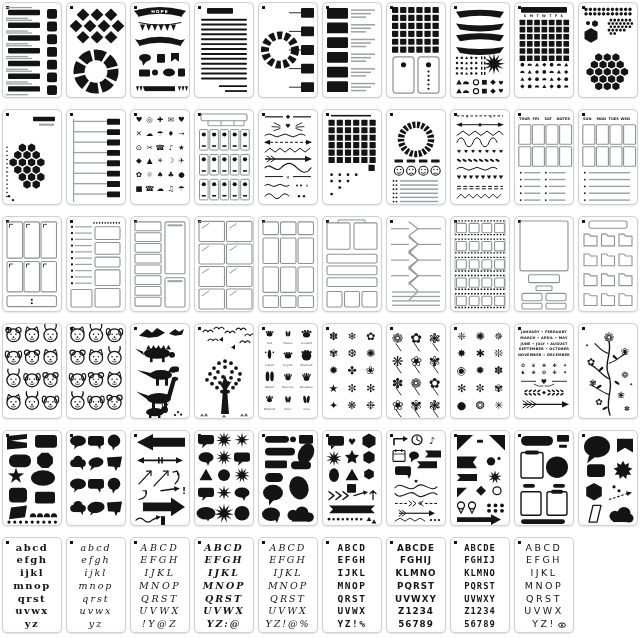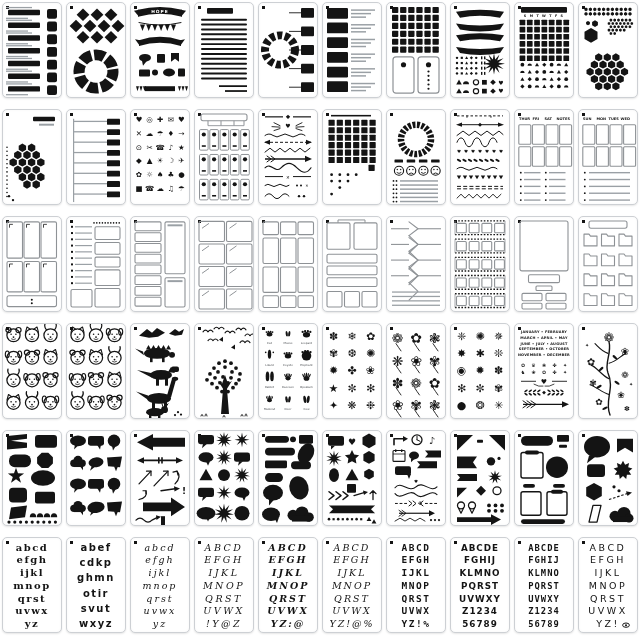--- a/index.html
+++ b/index.html
@@ -1762,31 +1762,20 @@
         <text x="29" y="39" font-size="10" fill="#141414" font-family="&quot;DejaVu Serif&quot;,serif" font-weight="700" letter-spacing="1.5" text-anchor="middle">ijkl</text>
         <text x="29" y="52" font-size="10" fill="#141414" font-family="&quot;DejaVu Serif&quot;,serif" font-weight="700" letter-spacing="1.5" text-anchor="middle">mnop</text>
         <text x="29" y="65" font-size="10" fill="#141414" font-family="&quot;DejaVu Serif&quot;,serif" font-weight="700" letter-spacing="1.5" text-anchor="middle">qrst</text>
         <text x="29" y="78" font-size="10" fill="#141414" font-family="&quot;DejaVu Serif&quot;,serif" font-weight="700" letter-spacing="1.5" text-anchor="middle">uvwx</text>
         <text x="29" y="91" font-size="10" fill="#141414" font-family="&quot;DejaVu Serif&quot;,serif" font-weight="700" letter-spacing="1.5" text-anchor="middle">yz</text>
       </svg>
     </div>
     <div class="card">
       <span class="hole"></span>
       <svg viewBox="0 0 58 96" preserveAspectRatio="none" shape-rendering="geometricPrecision">
-        <text x="29" y="13" font-size="10" fill="#141414" font-family="&quot;DejaVu Sans&quot;,sans-serif" font-weight="800" letter-spacing="1.5" text-anchor="middle">abef</text>
-        <text x="29" y="28.6" font-size="10" fill="#141414" font-family="&quot;DejaVu Sans&quot;,sans-serif" font-weight="800" letter-spacing="1.5" text-anchor="middle">cdkp</text>
-        <text x="29" y="44.2" font-size="10" fill="#141414" font-family="&quot;DejaVu Sans&quot;,sans-serif" font-weight="800" letter-spacing="1.5" text-anchor="middle">ghmn</text>
-        <text x="29" y="59.8" font-size="10" fill="#141414" font-family="&quot;DejaVu Sans&quot;,sans-serif" font-weight="800" letter-spacing="1.5" text-anchor="middle">otir</text>
-        <text x="29" y="75.4" font-size="10" fill="#141414" font-family="&quot;DejaVu Sans&quot;,sans-serif" font-weight="800" letter-spacing="1.5" text-anchor="middle">svut</text>
-        <text x="29" y="91" font-size="10" fill="#141414" font-family="&quot;DejaVu Sans&quot;,sans-serif" font-weight="800" letter-spacing="1.5" text-anchor="middle">wxyz</text>
-      </svg>
-    </div>
-    <div class="card">
-      <span class="hole"></span>
-      <svg viewBox="0 0 58 96" preserveAspectRatio="none" shape-rendering="geometricPrecision">
         <text x="29" y="13" font-size="9.5" fill="#141414" font-family="&quot;DejaVu Serif&quot;,serif" font-weight="400" letter-spacing="2" text-anchor="middle" font-style="italic">abcd</text>
         <text x="29" y="26" font-size="9.5" fill="#141414" font-family="&quot;DejaVu Serif&quot;,serif" font-weight="400" letter-spacing="2" text-anchor="middle" font-style="italic">efgh</text>
         <text x="29" y="39" font-size="9.5" fill="#141414" font-family="&quot;DejaVu Serif&quot;,serif" font-weight="400" letter-spacing="2" text-anchor="middle" font-style="italic">ijkl</text>
         <text x="29" y="52" font-size="9.5" fill="#141414" font-family="&quot;DejaVu Serif&quot;,serif" font-weight="400" letter-spacing="2" text-anchor="middle" font-style="italic">mnop</text>
         <text x="29" y="65" font-size="9.5" fill="#141414" font-family="&quot;DejaVu Serif&quot;,serif" font-weight="400" letter-spacing="2" text-anchor="middle" font-style="italic">qrst</text>
         <text x="29" y="78" font-size="9.5" fill="#141414" font-family="&quot;DejaVu Serif&quot;,serif" font-weight="400" letter-spacing="2" text-anchor="middle" font-style="italic">uvwx</text>
         <text x="29" y="91" font-size="9.5" fill="#141414" font-family="&quot;DejaVu Serif&quot;,serif" font-weight="400" letter-spacing="2" text-anchor="middle" font-style="italic">yz</text>
       </svg>
     </div>
     <div class="card">

